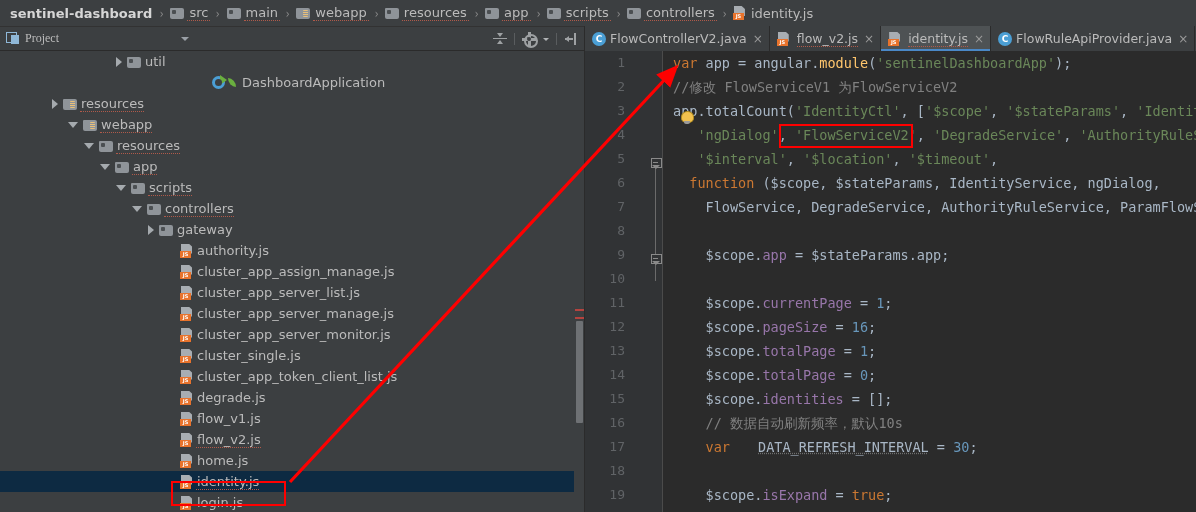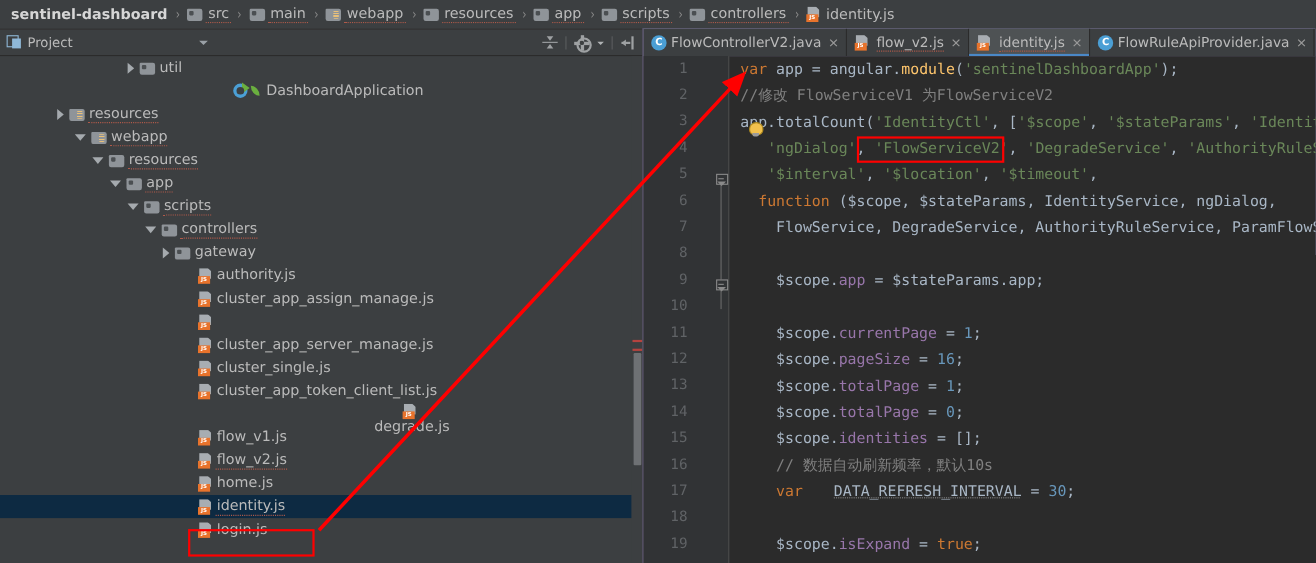--- a/index.html
+++ b/index.html
@@ -58,20 +58,21 @@
 
   
   .project-panel {
     position: absolute; left: 0; top: 26px; width: 584px; height: 486px;
     background: #3c3f41; border-top: 1px solid #323232;
   }
   .panel-head {
     position: relative; height: 24px; width: 584px;
     display: flex; align-items: center; padding-left: 6px;
     border-bottom: 1px solid #2b2b2b;
+    font-family: Liberation Serif, serif;
   }
   .ic-project { width: 14px; height: 13px; position: relative; margin-right: 5px; }
   .ic-project::before {
     content:""; position:absolute; left:0; top:0; width:9px; height:9px;
     border:1.5px solid #8fb8d8; background:transparent;
   }
   .ic-project::after {
     content:""; position:absolute; left:5px; top:3px; width:8px; height:9px;
     background:#8fb8d8;
   }
@@ -356,37 +357,43 @@
           <span class="row-label">authority.js</span>
         </div>
         <div class="tree-row" style="padding-left: 164px;">
           <span class="arrow none"></span>
           <span class="ic-js"></span>
           <span class="row-label">cluster_app_assign_manage.js</span>
         </div>
         <div class="tree-row" style="padding-left: 164px;">
           <span class="arrow none"></span>
           <span class="ic-js"></span>
+          <span class="row-label">cluster_app_server_list.js</span>
         </div>
         <div class="tree-row" style="padding-left: 164px;">
           <span class="arrow none"></span>
           <span class="ic-js"></span>
           <span class="row-label">cluster_app_server_manage.js</span>
         </div>
         <div class="tree-row" style="padding-left: 164px;">
           <span class="arrow none"></span>
           <span class="ic-js"></span>
+          <span class="row-label">cluster_app_server_monitor.js</span>
+        </div>
+        <div class="tree-row" style="padding-left: 164px;">
+          <span class="arrow none"></span>
+          <span class="ic-js"></span>
           <span class="row-label">cluster_single.js</span>
         </div>
         <div class="tree-row" style="padding-left: 164px;">
           <span class="arrow none"></span>
           <span class="ic-js"></span>
           <span class="row-label">cluster_app_token_client_list.js</span>
         </div>
-        <div class="tree-row" style="padding-left: 164px; flex-direction: column;">
+        <div class="tree-row" style="padding-left: 164px;">
           <span class="arrow none"></span>
           <span class="ic-js"></span>
           <span class="row-label">degrade.js</span>
         </div>
         <div class="tree-row" style="padding-left: 164px;">
           <span class="arrow none"></span>
           <span class="ic-js"></span>
           <span class="row-label">flow_v1.js</span>
         </div>
         <div class="tree-row" style="padding-left: 164px;">

